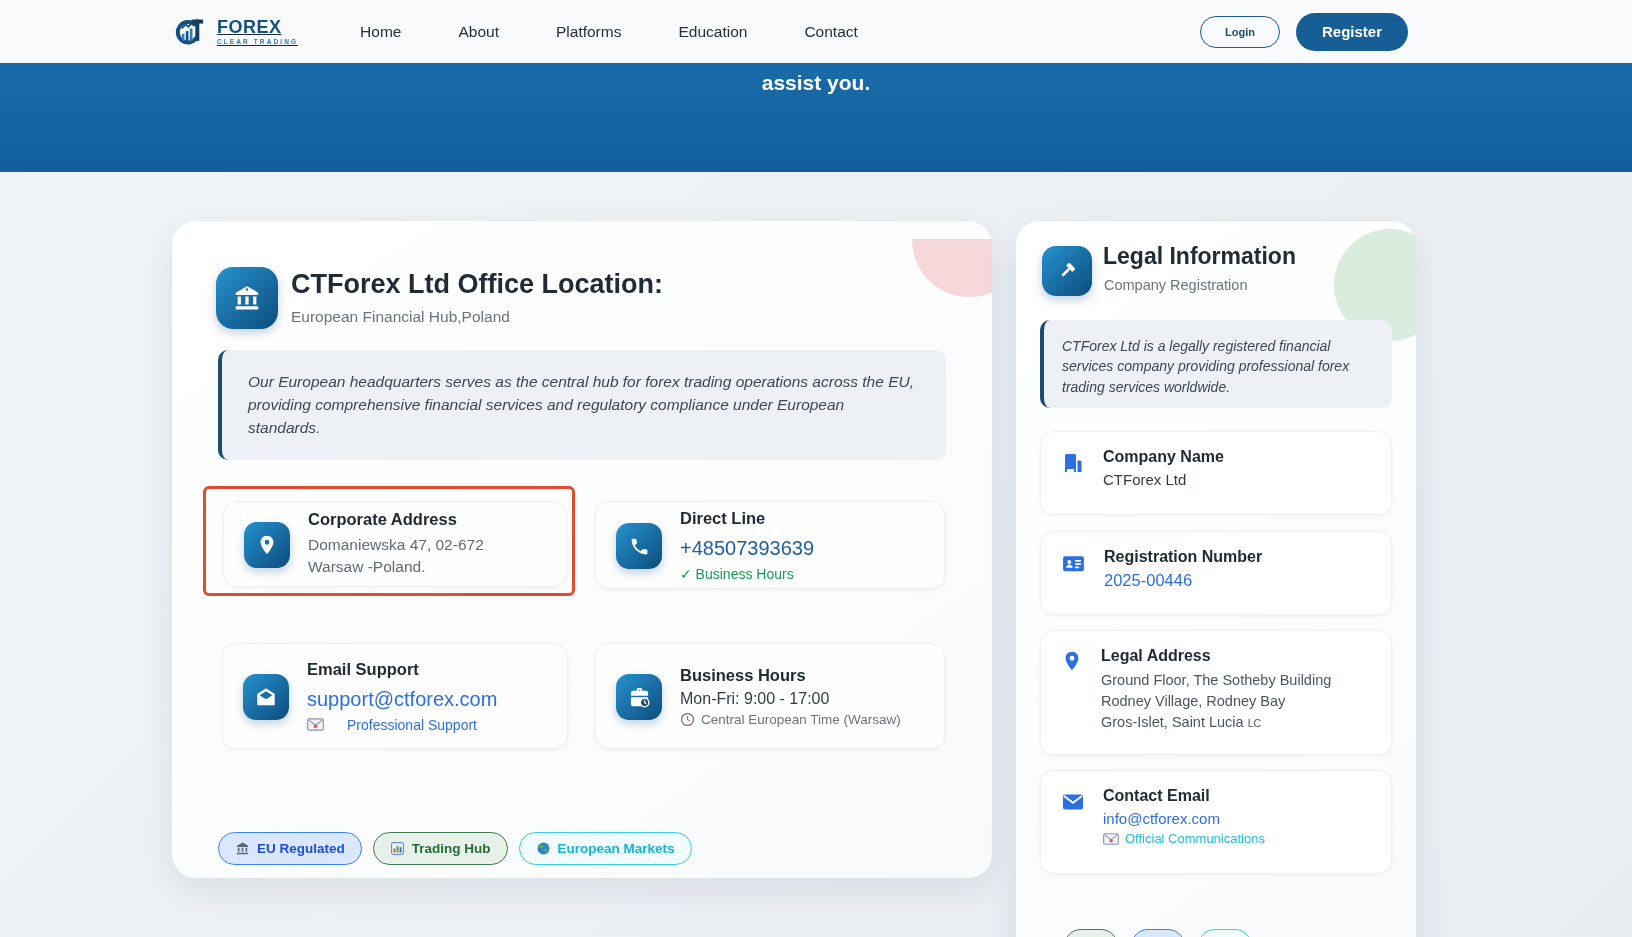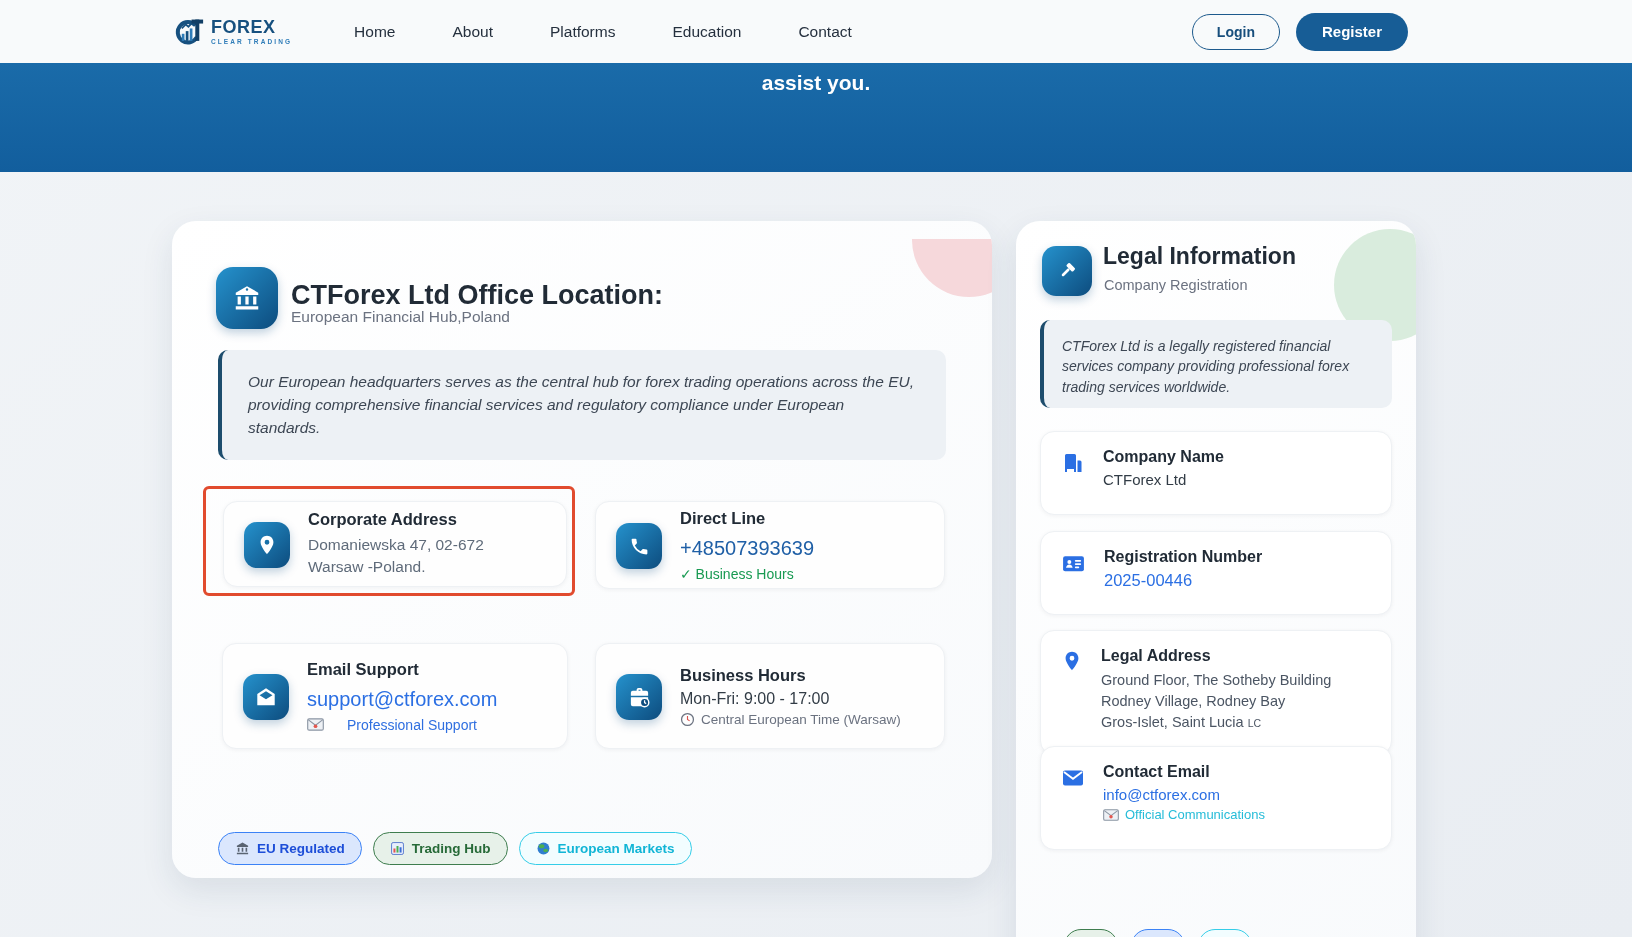--- a/index.html
+++ b/index.html
@@ -7,30 +7,30 @@
   body {
     font-family:"Liberation Sans", sans-serif;
     background:linear-gradient(135deg,#f1f4f7 0%,#e9edf2 100%);
     position:relative; color:#1f2937;
   }
   
   .nav {
     position:absolute; top:0; left:0; width:1632px; height:63px;
     background:#f8fafb; display:flex; align-items:center; z-index:5;
   }
-  .brand { display:flex; align-items:center; gap:7px; margin-left:172px; cursor:pointer; }
+  .brand { display:flex; align-items:center; gap:13px; margin-left:172px; cursor:pointer;text-decoration:underline; }
   .brand-text { display:flex; flex-direction:column; line-height:1; }
   .brand-name { font-size:18px; font-weight:800; color:#16507f; letter-spacing:.5px; }
   .brand-tag { font-size:6.5px; font-weight:700; color:#2e7cb8; letter-spacing:2.1px; margin-top:3px; }
   .nav-links { display:flex; gap:57px; margin-left:62px; }
   .nav-link { font-size:15.5px; color:#25303e; cursor:pointer; }
   .nav-actions { margin-left:auto; margin-right:224px; display:flex; gap:16px; align-items:center; }
   .btn-login {
     border:1.5px solid #1d5a8d; color:#174e7c; background:transparent;
-    border-radius:22px; padding:9px 24px; font-size:14px; font-weight:600;
+    border-radius:22px; padding:9px 24px; font-size:11px; font-weight:600;
     font-family:inherit; cursor:pointer;
   }
   .btn-register {
     border:none; background:#175d96; color:#fff;
     border-radius:22px; padding:10.5px 26px; font-size:15px; font-weight:700;
     font-family:inherit; cursor:pointer;
   }
   
   .hero {
     position:absolute; top:63px; left:0; width:1632px; height:109px;
@@ -52,21 +52,21 @@
   .decor-green {
     position:absolute; top:8px; right:-30px; width:112px; height:112px;
     border-radius:50%; background:#d9ecdd;
   }
   .grad-icon {
     background:linear-gradient(135deg,#2592cd 0%,#0d4c7e 100%);
     display:flex; align-items:center; justify-content:center; flex:none;
     box-shadow:0 4px 10px rgba(13,76,126,.25);
   }
   .office-head-icon { position:absolute; left:44px; top:46px; width:62px; height:62px; border-radius:17px; }
-  .office-title { position:absolute; left:119px; top:59px; font-size:27px; font-weight:800; color:#212b36; }
+  .office-title { position:absolute; left:119px; top:48px; font-size:27px; font-weight:800; color:#212b36; }
   .office-sub   { position:absolute; left:119px; top:87px; font-size:15.5px; color:#6b7280; }
   .quote {
     background:#edf1f5; border-left:4px solid #1d4d6d; border-radius:10px;
     font-style:italic; color:#3d4754;
   }
   .office-quote {
     position:absolute; left:46px; top:129px; width:728px; height:110px;
     padding:21px 26px; font-size:15.5px; line-height:1.48;
   }
   .tile {
@@ -312,21 +312,21 @@
       <div class="info-label">Legal Address</div>
       <div class="info-line">Ground Floor, The Sotheby Building</div>
       <div class="info-line">Rodney Village, Rodney Bay</div>
       <div class="info-line">
         <span>Gros-Islet, Saint Lucia</span>
         <span class="lc-small">LC</span>
       </div>
     </div>
   </div>
 
-  <div class="info-box" style="top:525px; height:104px;">
+  <div class="info-box" style="top:549px; height:104px;">
     <svg class="flat-icon" width="24" height="24" viewBox="0 0 24 24">
       <rect x="2" y="4.5" width="20" height="15" rx="2" fill="#2b6fe3"></rect>
       <path d="M3 6l9 6.8L21 6" fill="none" stroke="#fff" stroke-width="1.9"></path>
     </svg>
     <div>
       <div class="info-label">Contact Email</div>
       <div class="info-value link">info@ctforex.com</div>
       <div class="note-cyan">
         <svg width="16" height="12" viewBox="0 0 24 18">
           <rect x="1" y="1" width="22" height="16" rx="2" fill="#eef1f5" stroke="#8b95a3" stroke-width="1.6"></rect>

